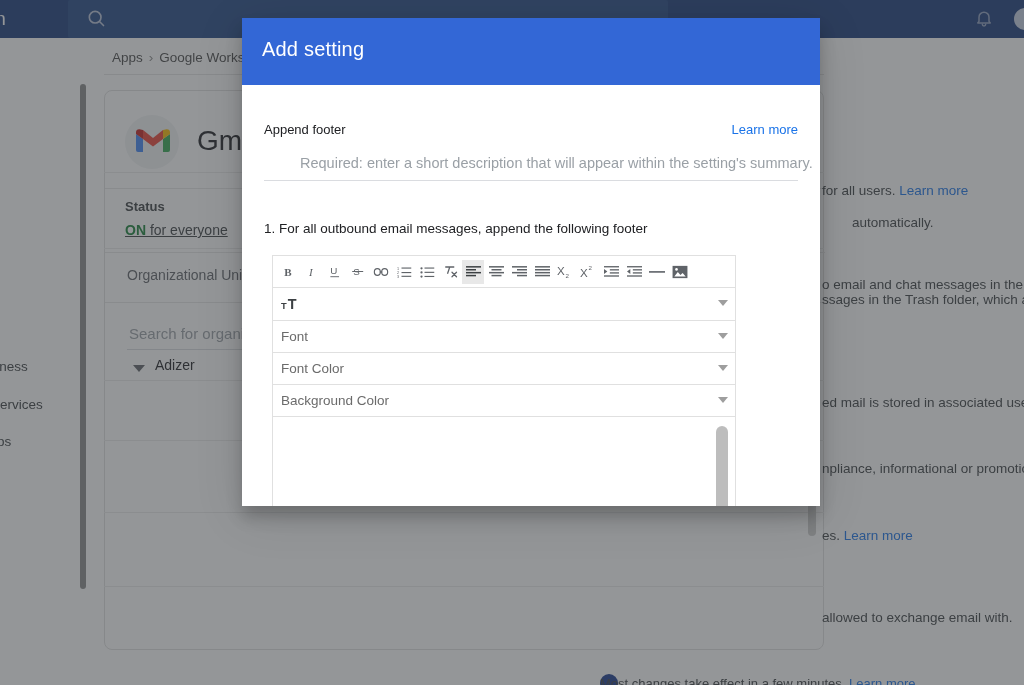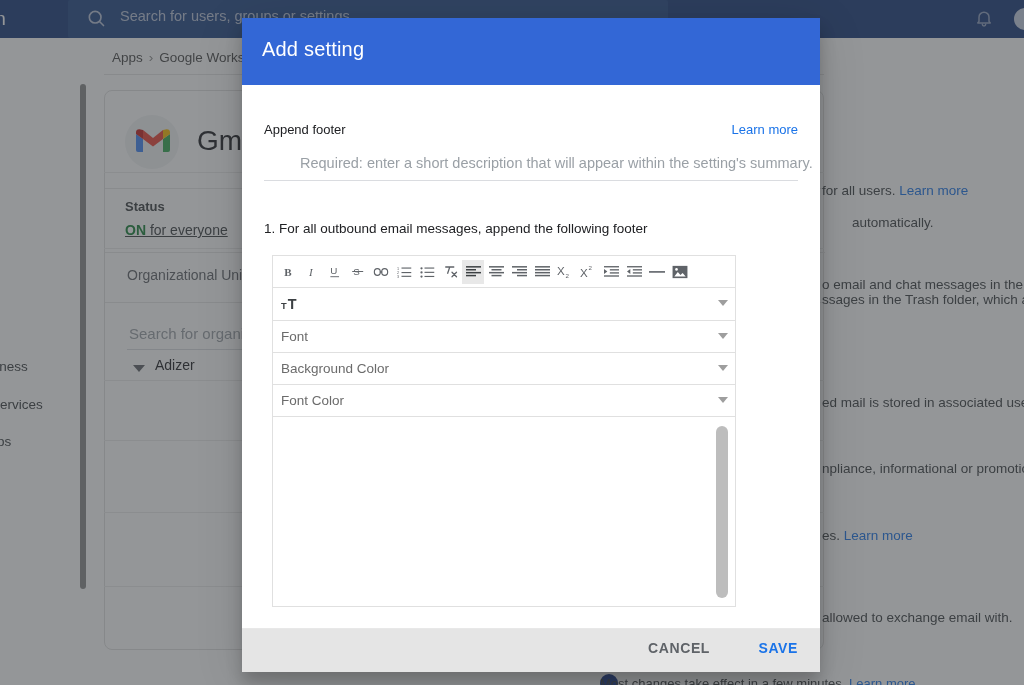--- a/index.html
+++ b/index.html
@@ -78,21 +78,21 @@
   .outer-scroll { position:absolute; left:808px; top:56px; width:8px; height:480px; background:#cfcfcf; border-radius:4px; }
 
   .footnote { position:absolute; left:600px; top:676px; font-size:13px; color:#3c4043; white-space:nowrap; }
   .footnote-dot { position:absolute; left:600px; top:674px; width:18px; height:18px; border-radius:50%; background:#1a3a8f; }
 
   
   .scrim { position:absolute; inset:0; background: rgba(60,64,67,0.55); }
 
   
   .modal {
-    position:absolute; left:242px; top:18px; width:578px; height:654px;
+    position:absolute; left:242px; top:18px; width:578px; height:488px;
     background:#ffffff; box-shadow: 0 11px 15px rgba(0,0,0,.2), 0 9px 46px rgba(0,0,0,.12);
     overflow:hidden;
   }
   .modal-header {
     position:absolute; left:0; top:0; width:578px; height:67px;
     background:#3367d6;
   }
   .modal-title {
     position:absolute; left:20px; top:20px;
     font-size:20px; color:#ffffff; letter-spacing:.2px;
@@ -163,21 +163,20 @@
 
     <div class="topbar">
       <div class="topbar-title">dmin</div>
       <div class="search-box"></div>
       <div class="search-icon">
         <svg width="20" height="20" viewBox="0 0 24 24" fill="none" stroke="#b9c4da" stroke-width="2">
           <circle cx="11" cy="11" r="7"></circle>
             <line x1="16.2" y1="16.2" x2="21" y2="21" stroke-linecap="round"></line>
         </svg>
       </div>
-      <div class="search-placeholder">Search for users, groups or settings</div>
       <div class="bell-icon">
         <svg width="20" height="20" viewBox="0 0 24 24" fill="none" stroke="#8fa0c0" stroke-width="1.8">
           <path d="M18 16v-5a6 6 0 1 0-12 0v5l-1.5 2h15L18 16z" stroke-linejoin="round"></path>
           <path d="M10 19.5a2 2 0 0 0 4 0" stroke-linecap="round"></path>
         </svg>
       </div>
       <div class="avatar-tr"></div>
     </div>
 
     <div class="breadcrumb">
@@ -407,25 +406,25 @@
             </svg>
           </div>
           <div class="tb-caret"></div>
         </div>
 
         <div class="select-row">
           <span class="lbl">Font</span>
           <span class="tb-caret"></span>
         </div>
         <div class="select-row">
+          <span class="lbl">Font Color</span>
+          <span class="tb-caret"></span>
+        </div>
+        <div class="select-row">
           <span class="lbl">Background Color</span>
-          <span class="tb-caret"></span>
-        </div>
-        <div class="select-row">
-          <span class="lbl">Font Color</span>
           <span class="tb-caret"></span>
         </div>
 
         <div class="edit-area">
           <div class="edit-scroll"></div>
         </div>
       </div>
     </div>
 
     <div class="modal-footer">

